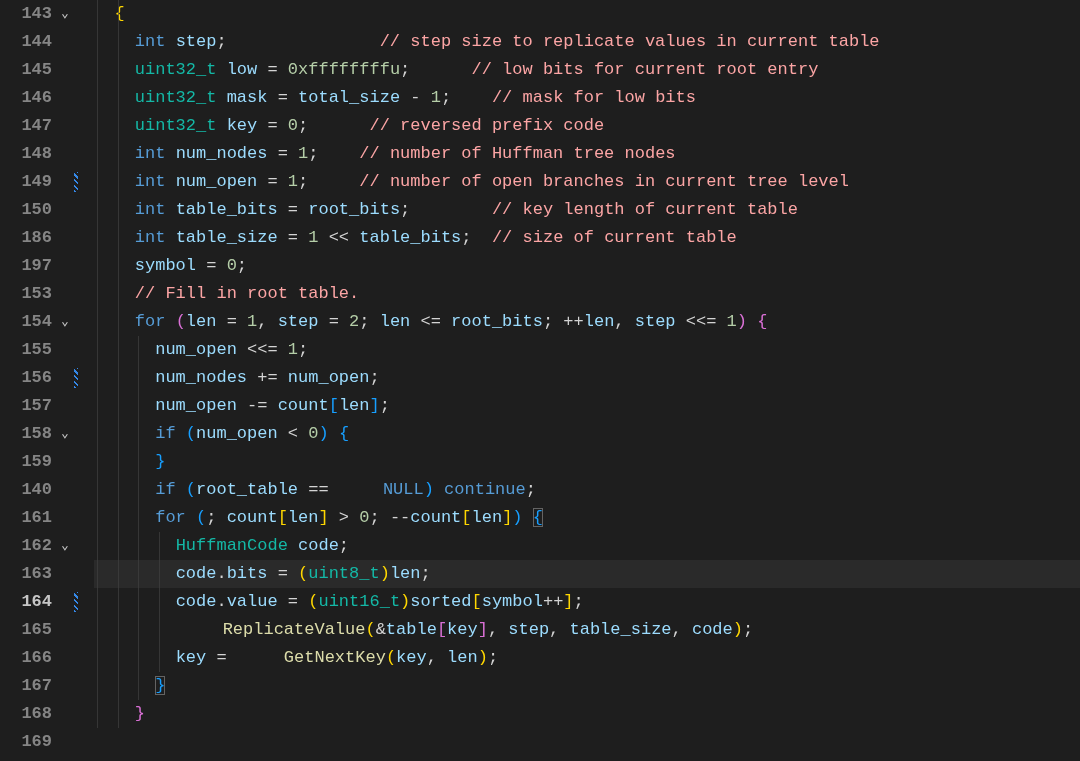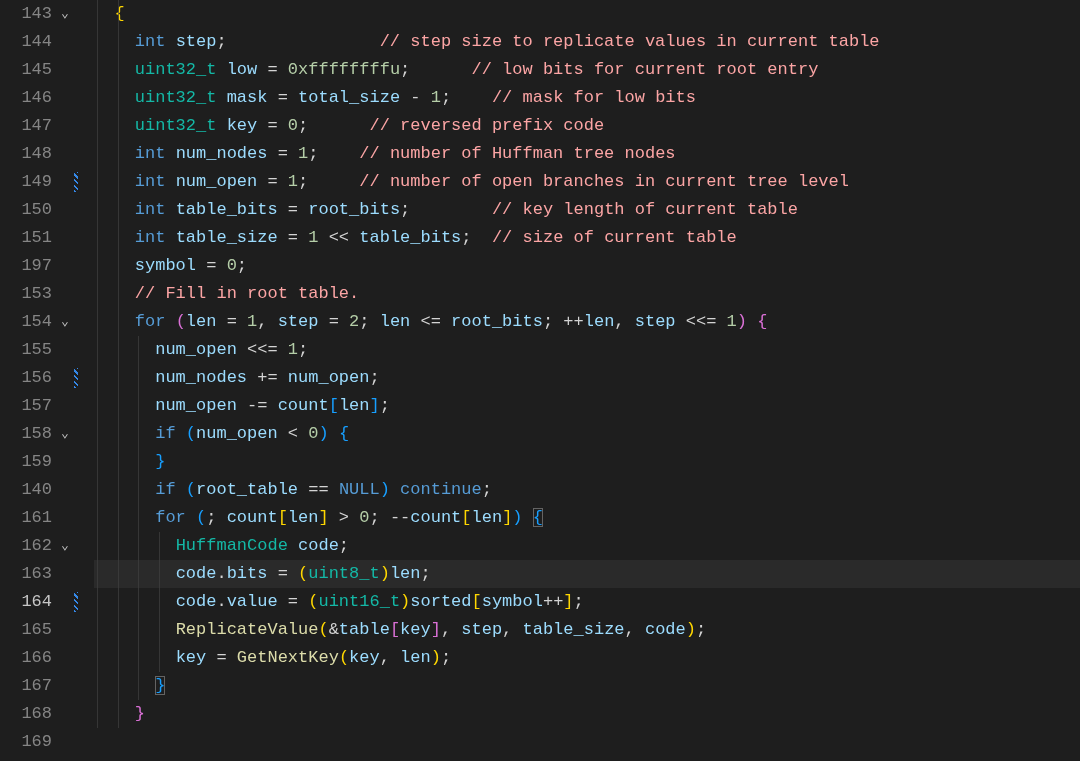--- a/index.html
+++ b/index.html
@@ -23,20 +23,21 @@
     background: #1e1e1e;
     color: #858585;
     user-select: none;
   }
   .gutter-row {
     display: flex;
     align-items: center;
     height: 28px;
     line-height: 28px;
     position: relative;
+    font-weight: bold;
   }
   .line-number {
     width: 56px;
     text-align: right;
     padding-right: 4px;
   }
   .fold {
     width: 18px;
     text-align: center;
     color: #c5c5c5;
@@ -77,24 +78,24 @@
     opacity: 0.7;
   }
   .hl-bracket {
     box-shadow: inset 0 0 0 1px #646464;
   }
   
   .tk-default { color: #d4d4d4; }
   .tk-keyword { color: #569cd6; }
   .tk-type    { color: #14b8a6; }
   .tk-var     { color: #9cdcfe; }
-  .tk-func    { color: #dcdcaa; }
+  .tk-func    { color: #dcdcaa; margin-left: 47px; }
   .tk-number  { color: #b5cea8; }
   .tk-comment { color: #fca5a5; }
-  .tk-const   { color: #569cd6; }
+  .tk-const   { color: #569cd6; margin-left: 44px; }
   .tk-punc    { color: #d4d4d4; }
   .tk-braceY  { color: #ffd700; }
   .tk-braceP  { color: #da70d6; }
   .tk-braceB  { color: #179fff; }
 </style>
 </head>
 <body>
 
 <div class="editor">
   <div class="gutter" id="gutter">
@@ -125,21 +126,21 @@
       <div class="gutter-row">
         <span class="line-number">149</span>
         <span class="fold"></span>
         <span class="marker"></span>
       </div>
       <div class="gutter-row">
         <span class="line-number">150</span>
         <span class="fold"></span>
       </div>
       <div class="gutter-row">
-        <span class="line-number">151</span>
+        <span class="line-number">186</span>
         <span class="fold"></span>
       </div>
       <div class="gutter-row">
         <span class="line-number">197</span>
         <span class="fold"></span>
       </div>
       <div class="gutter-row">
         <span class="line-number">153</span>
         <span class="fold"></span>
       </div>

